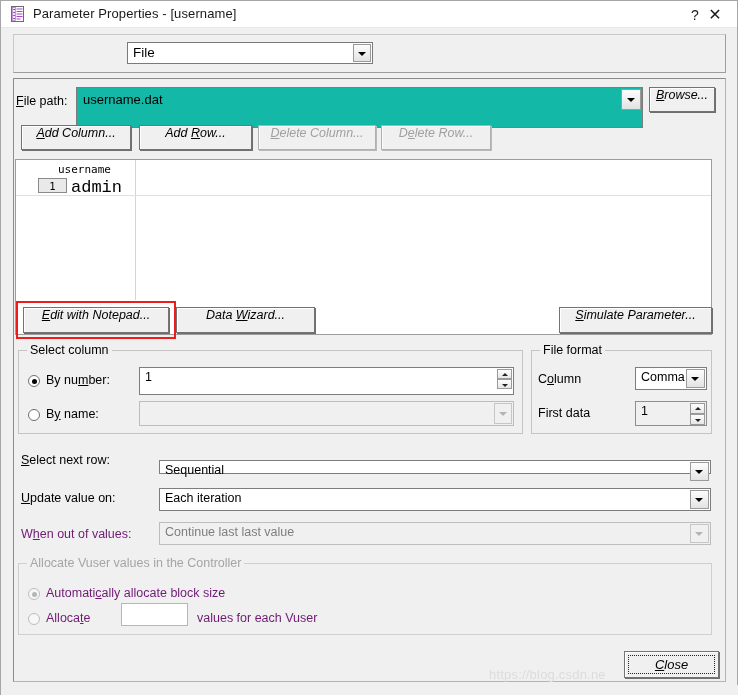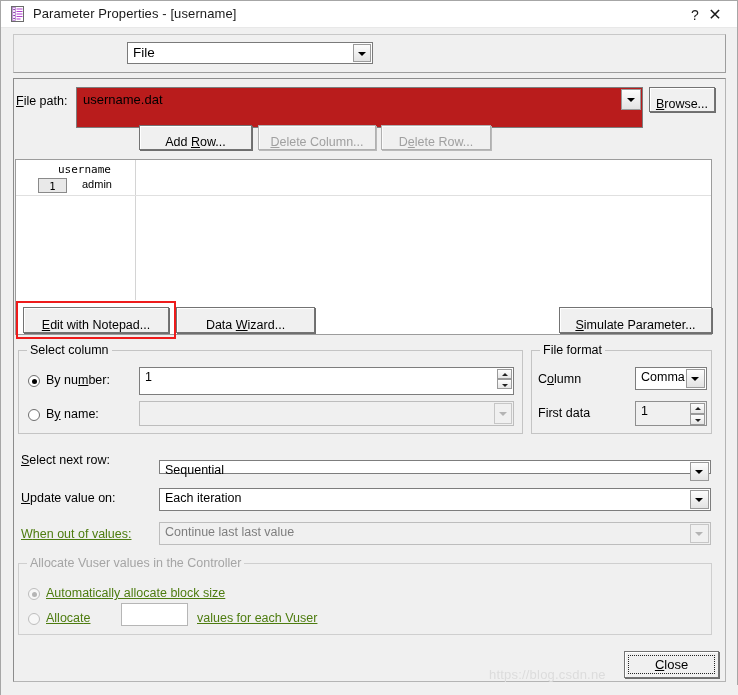--- a/index.html
+++ b/index.html
@@ -39,31 +39,31 @@
                  border-left:4px solid transparent;border-right:4px solid transparent;
                  border-top:4px solid #000;}
 
   
   .body-panel{position:absolute;left:12px;top:77px;width:713px;height:604px;
               background:#f0f0f0;border:1px solid #b4b4b4;border-top-color:#8c8c8c;
               border-left-color:#8c8c8c;box-sizing:border-box;}
 
   .filepath-label{position:absolute;left:15px;top:93px;font-size:12.5px;}
   .filepath-box{position:absolute;left:75px;top:86px;width:567px;height:41px;
-                background:#b91c1c;border:1px solid #7d7d7d;box-sizing:border-box;}
+                background:#14b8a6;border:1px solid #7d7d7d;box-sizing:border-box;}
   .filepath-box .val{position:absolute;left:6px;top:4px;font-size:13px;}
   .filepath-box .combo-arrow{width:20px;height:21px;}
   .filepath-box .combo-arrow i{left:5px;top:8px;}
   .browse-btn{position:absolute;left:648px;top:86px;width:66px;height:25px;}
 
   
   .btn{background:#f0f0f0;border:1px solid #737373;
        box-shadow:inset 1px 1px 0 #fff, 1px 1px 0 #6e6e6e;
        box-sizing:border-box;text-align:center;cursor:default;
-       font-size:12.5px;color:#000;display:flex;align-items:flex-end;justify-content:center;}
+       font-size:12.5px;color:#000;display:flex;align-items:flex-start;justify-content:center;font-style:italic;}
   .btn.disabled{color:#a0a0a0;box-shadow:inset 1px 1px 0 #fbfbfb,1px 1px 0 #b9b9b9;
                 border-color:#b0b0b0;}
   .btn u{text-decoration:underline;}
   .btn.disabled u{text-decoration:underline;}
   .b-addcol{position:absolute;left:20px;top:124px;width:110px;height:25px;}
   .b-addrow{position:absolute;left:138px;top:124px;width:113px;height:25px;}
   .b-delcol{position:absolute;left:257px;top:124px;width:118px;height:25px;}
   .b-delrow{position:absolute;left:380px;top:124px;width:110px;height:25px;}
 
   
@@ -71,21 +71,21 @@
         background:#fff;border:1px solid #9c9c9c;box-sizing:border-box;overflow:hidden;}
   .grid-colsep{position:absolute;left:119px;top:0;width:1px;height:140px;background:#d4d4d4;}
   .grid-rowsep{position:absolute;left:0;top:35px;width:697px;height:1px;background:#e0e0e0;}
   .grid-header-txt{position:absolute;left:42px;top:3px;font-family:"DejaVu Sans Mono","Liberation Mono",monospace;
                    font-size:11px;color:#000;}
   .grid-rownum{position:absolute;left:22px;top:18px;width:29px;height:15px;
                background:#e9e9e9;border:1px solid #8a8a8a;box-sizing:border-box;
                font-family:"DejaVu Sans Mono","Liberation Mono",monospace;font-size:10.5px;
                text-align:center;line-height:14px;color:#000;}
   .grid-cell0{position:absolute;left:55px;top:18px;
-              font-family:Liberation Sans, sans-serif;font-size:11px;color:#000;margin-left:11px;}
+              font-family:Liberation Mono, monospace;font-size:17px;color:#000;}
 
   
   .b-notepad{position:absolute;left:22px;top:306px;width:146px;height:26px;}
   .b-wizard{position:absolute;left:175px;top:306px;width:139px;height:26px;}
   .b-simulate{position:absolute;left:558px;top:306px;width:153px;height:26px;}
   .redbox{position:absolute;left:15px;top:300px;width:160px;height:38px;
           border:2px solid #ee1c1c;box-sizing:border-box;}
 
   
   .group{position:absolute;border:1px solid #c4c4c4;box-sizing:border-box;}
@@ -99,21 +99,21 @@
   .g-alloc{left:17px;top:562px;width:694px;height:72px;}
 
   .radio{position:absolute;width:12px;height:12px;border-radius:50%;
          background:#fff;border:1px solid #6e6e6e;box-sizing:border-box;}
   .radio.on::after{content:"";position:absolute;left:2.5px;top:2.5px;width:5px;height:5px;
                    border-radius:50%;background:#000;}
   .radio.dis{border-color:#bdbdbd;background:#f7f7f7;}
   .radio.dis.on::after{background:#b5b5b5;}
 
   .lbl{position:absolute;font-size:12.5px;color:#000;white-space:nowrap;}
-  .lbl.dis{color:#4d7c0f;text-decoration:underline;}
+  .lbl.dis{color:#701a75;}
 
   .tbox{position:absolute;background:#fff;border:1px solid #7d7d7d;box-sizing:border-box;}
   .tbox.dis{background:#f0f0f0;border-color:#bdbdbd;}
   .tbox .val{position:absolute;left:5px;top:2px;font-size:12.5px;}
 
   .spin{position:absolute;right:1px;top:1px;width:15px;height:20px;}
   .spin div{position:absolute;left:0;width:15px;height:10px;
             background:linear-gradient(#fdfdfd,#e6e6e6);border:1px solid #9a9a9a;
             box-sizing:border-box;}
   .spin .up{top:0;}
@@ -222,20 +222,23 @@
   <div class="filepath-box">
     <span class="val">username.dat</span>
     <span class="combo-arrow">
         <i></i>
       </span>
   </div>
   <div class="btn browse-btn">
       <span><u>B</u>rowse...</span>
     </div>
 
+  <div class="btn b-addcol">
+      <span><u>A</u>dd Column...</span>
+    </div>
   <div class="btn b-addrow">
       <span>Add <u>R</u>ow...</span>
     </div>
   <div class="btn b-delcol disabled">
       <span><u>D</u>elete Column...</span>
     </div>
   <div class="btn b-delrow disabled">
       <span>D<u>e</u>lete Row...</span>
     </div>
 

